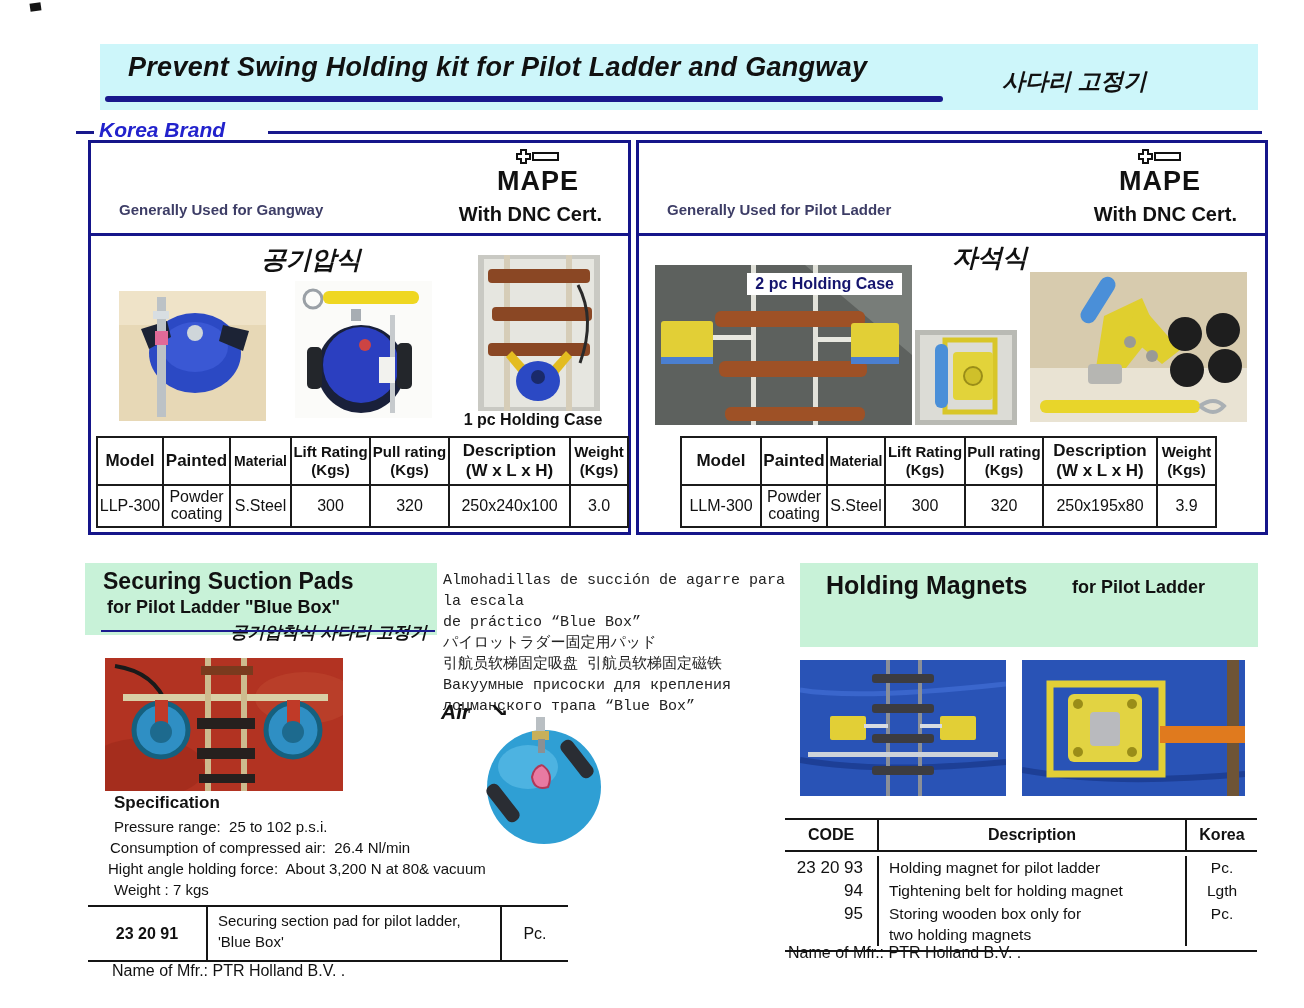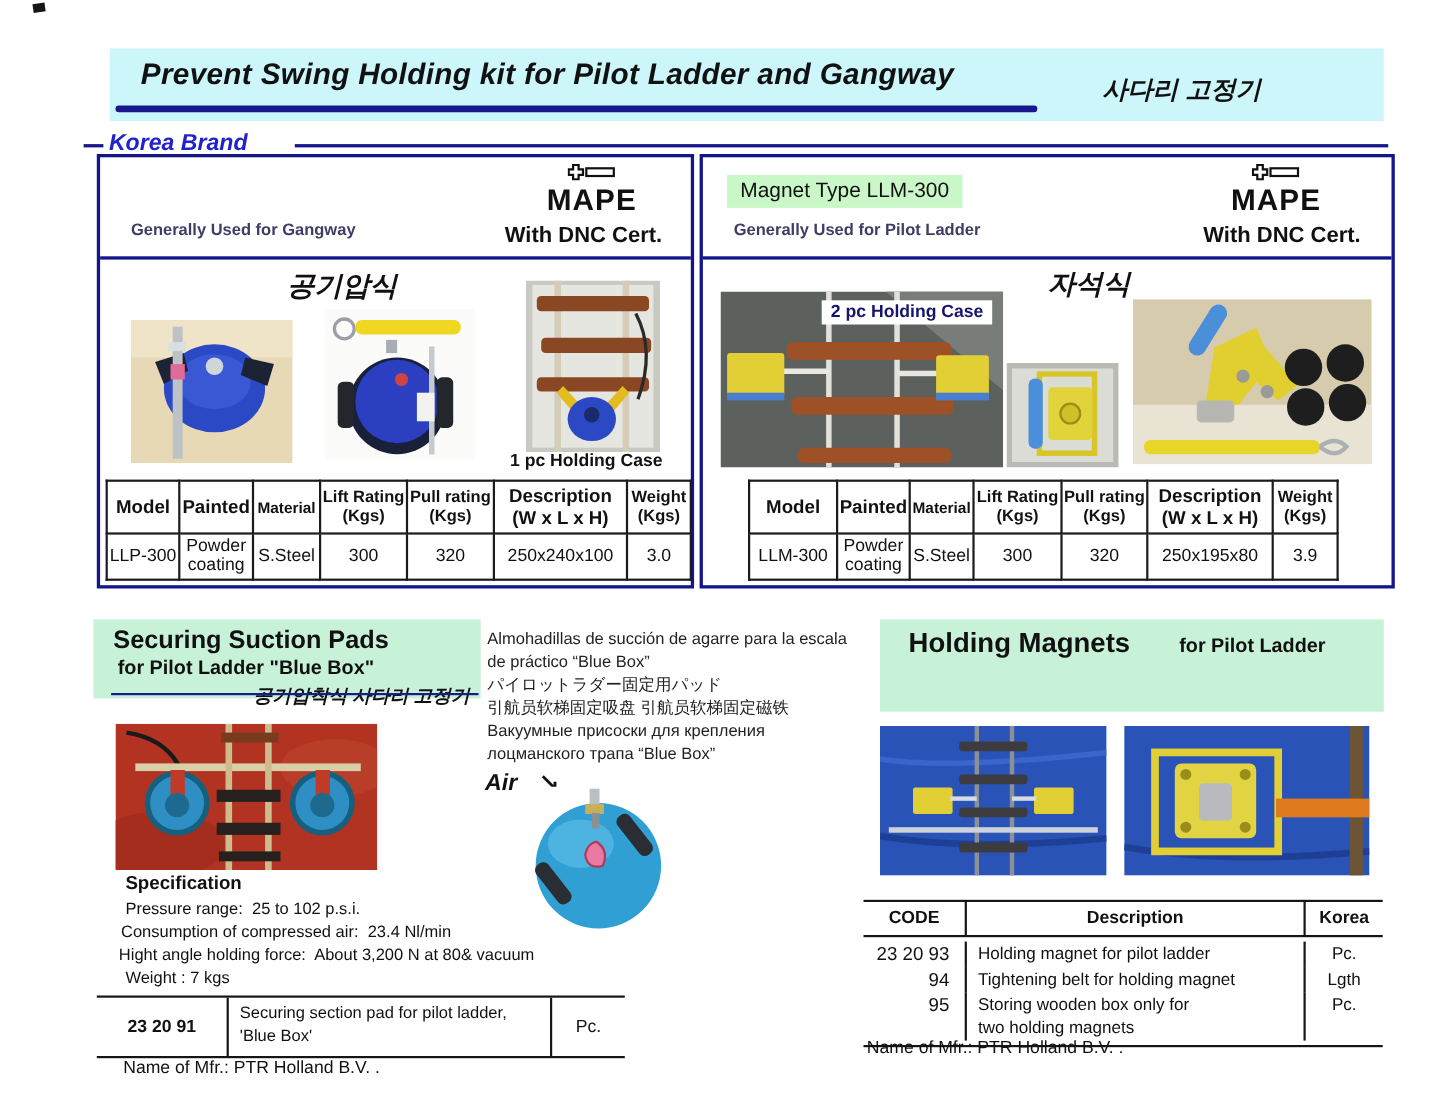--- a/index.html
+++ b/index.html
@@ -56,21 +56,21 @@
 
   .order-table{left:88px;top:905px;width:480px;height:53px;border-top:2px solid #151515;border-bottom:2px solid #151515;
                display:grid;grid-template-columns:118px 296px 66px;}
   .order-table .c2{border-left:2px solid #151515;border-right:2px solid #151515;}
   .ot-code{display:flex;align-items:center;justify-content:center;font-size:16px;font-weight:bold;}
   .ot-desc{padding:3px 10px;font-size:15px;line-height:1.4;}
   .ot-unit{display:flex;align-items:center;justify-content:center;font-size:16px;}
   .mfr{font-size:16px;}
 
   
-  .trans{left:443px;top:570px;width:365px;}
+  .trans{left:443px;top:570px;width:365px;font-family:Liberation Mono, monospace;}
   .trans div{font-size:15px;line-height:21px;color:#222;}
   .air{left:441px;top:700px;font-size:21px;font-weight:bold;font-style:italic;}
   .air-arrow{left:490px;top:698px;font-size:22px;font-weight:bold;}
 
   
   .hm-title{position:absolute;left:26px;top:8px;font-size:25px;font-weight:bold;}
   .hm-title-sfx{position:absolute;left:272px;top:14px;font-size:18px;font-weight:bold;}
   .hm-kr{position:absolute;left:0;right:70px;top:46px;font-size:18px;font-weight:bold;font-style:italic;text-align:right;}
 
   .hm-table{left:785px;top:818px;width:472px;border-top:2px solid #151515;border-bottom:2px solid #151515;}
@@ -207,21 +207,20 @@
         <td>320</td>
         <td>250x240x100</td>
         <td>3.0</td>
       </tr>
     </tbody>
       </table>
   </div>
 
   <div class="abs pbox" style="left:636px;top:140px;width:626px;height:389px;">
     <div class="pbox-head">
-      <div class="type-label">Magnet Type LLM-300</div>
       <div class="usage">Generally Used for Pilot Ladder</div>
       <div class="logo" style="right:45px;">
         <span><svg width="44" height="15" viewBox="0 0 44 15">
               <path d="M5,1 h5 v4 h4 v5 h-4 v4 h-5 v-4 h-4 v-5 h4 z" fill="#fff" stroke="#111" stroke-width="2"></path>
               <rect x="17" y="4" width="25" height="7" fill="#fff" stroke="#111" stroke-width="2"></rect>
             </svg></span>
         <div class="logo-word">MAPE</div>
       </div>
       <div class="cert" style="right:28px;">With DNC Cert.</div>
     </div>
@@ -352,21 +351,21 @@
         <circle cx="56" cy="74" r="11" fill="#1d6a8e"></circle>
         <circle cx="188" cy="72" r="27" fill="#2f8fc4"></circle>
         <circle cx="188" cy="72" r="27" fill="none" stroke="#15607e" stroke-width="5"></circle>
         <rect x="182" y="42" width="13" height="24" fill="#c03a28"></rect>
         <circle cx="188" cy="74" r="11" fill="#1d6a8e"></circle>
       </svg>
   </div>
 
   <div class="abs spec-title bold" style="left:114px;top:793px;">Specification</div>
   <div class="abs spec-line" style="left:114px;top:816px;">Pressure range:  25 to 102 p.s.i.</div>
-  <div class="abs spec-line" style="left:110px;top:837px;">Consumption of compressed air:  23.4 Nl/min</div>
+  <div class="abs spec-line" style="left:110px;top:837px;">Consumption of compressed air:  26.4 Nl/min</div>
   <div class="abs spec-line" style="left:108px;top:858px;">Hight angle holding force:  About 3,200 N at 80&amp; vacuum</div>
   <div class="abs spec-line" style="left:114px;top:879px;">Weight : 7 kgs</div>
 
   <div class="abs order-table">
     <div class="ot-code">23 20 91</div>
     <div class="ot-desc c2">
       <span style="display:block">Securing section pad for pilot ladder,</span>
       <span style="display:block">'Blue Box'</span>
     </div>
     <div class="ot-unit">Pc.</div>

